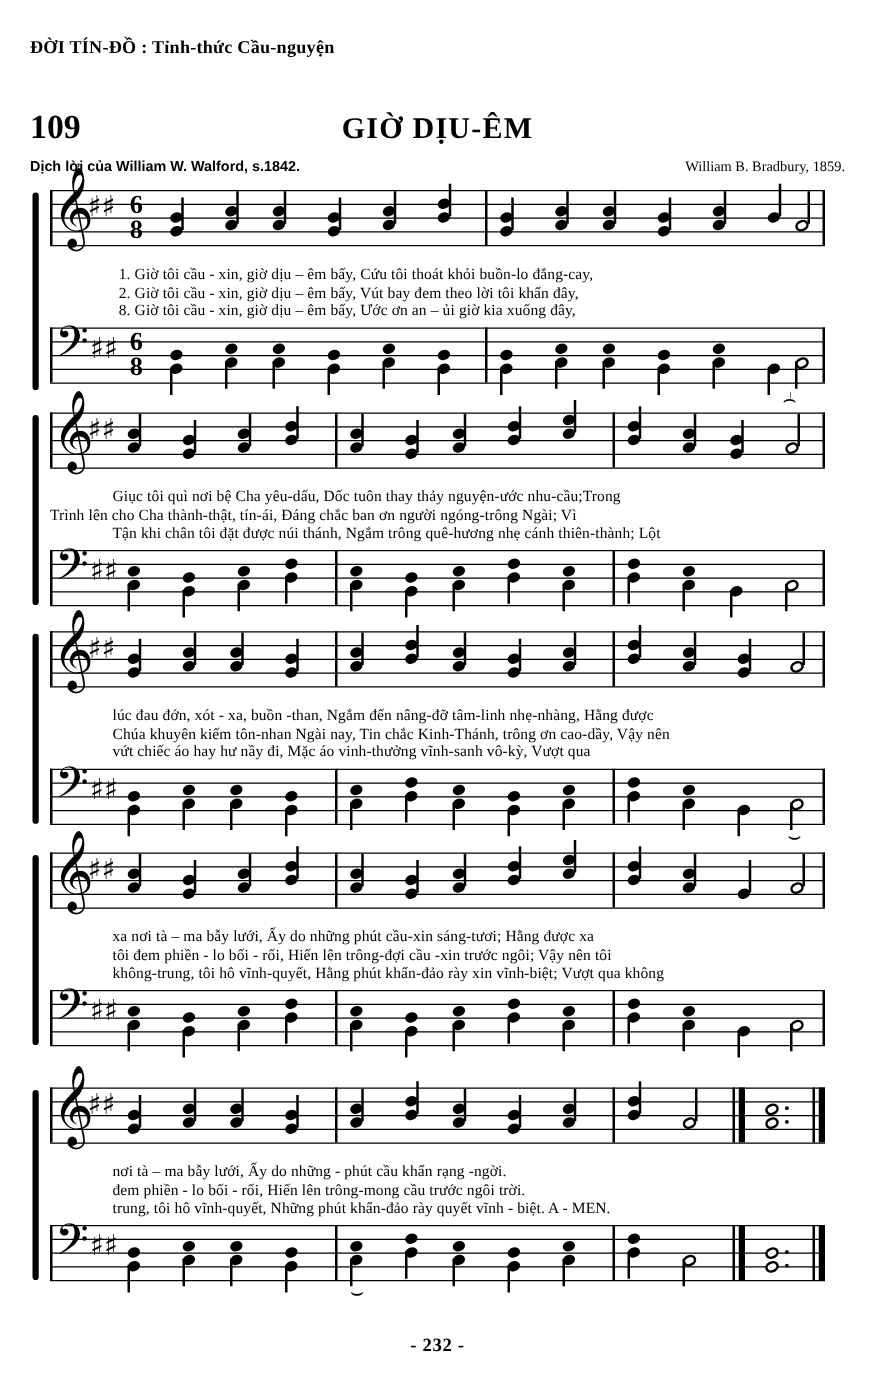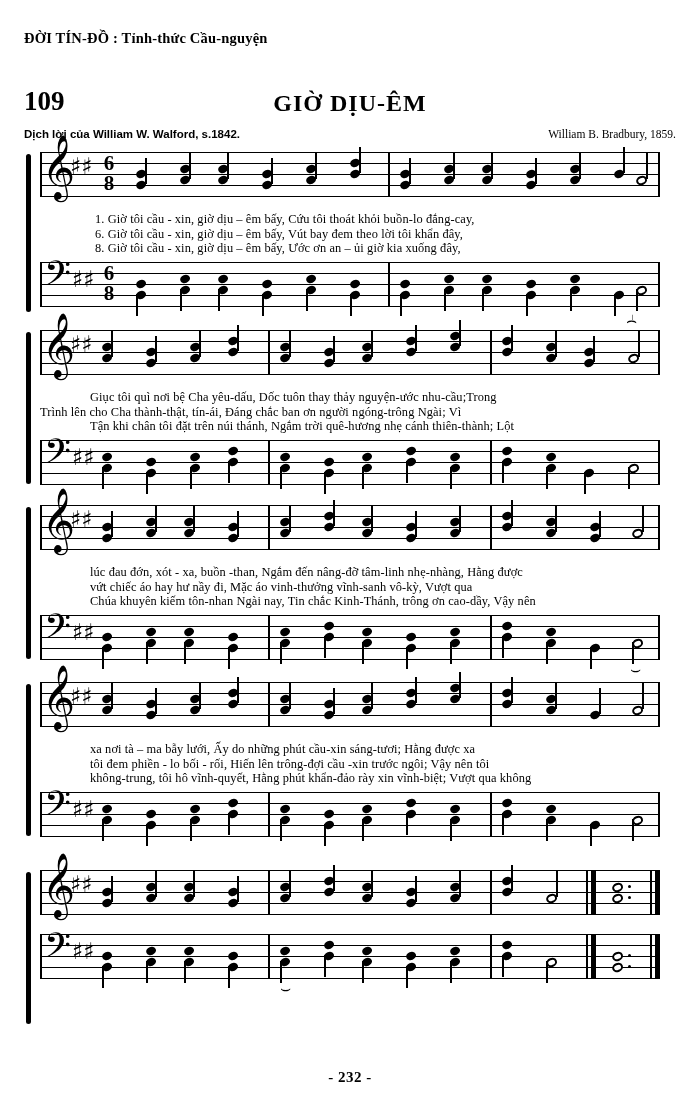--- a/index.html
+++ b/index.html
@@ -274,21 +274,21 @@
       <div class="note" style="left:530px; top:13px;"></div>
       <div class="note" style="left:574px; top:18px;"></div>
         <div class="stem" style="left:583px; top:-5px; height:26px;"></div>
       <div class="note hollow" style="left:596px; top:24px;"></div>
         <div class="stem" style="left:606px; top:1px; height:26px;"></div>
       <div class="barline" style="left:618px;"></div>
     </div>
 
     <div class="lyrics" style="position:relative; left:0; top:14px; height:46px;">
       <span class="lyr-line" style="margin-left:55px;">1. Giờ  tôi  cầu - xin,  giờ  dịu – êm bấy,  Cứu tôi thoát khỏi buồn-lo đắng-cay,</span>
-      <span class="lyr-line" style="margin-left:55px;">6. Giờ  tôi  cầu - xin,  giờ  dịu – êm bấy,  Vút bay đem theo lời  tôi  khẩn đây,</span>
+      <span class="lyr-line" style="margin-left:55px;">2. Giờ  tôi  cầu - xin,  giờ  dịu – êm bấy,  Vút bay đem theo lời  tôi  khẩn đây,</span>
       <span class="lyr-line" style="margin-left:55px;">8. Giờ  tôi  cầu - xin,  giờ  dịu – êm bấy,  Ước ơn an – ủi  giờ  kia xuống đây,</span>
     </div>
 
     <div class="stave" style="margin-top:18px;">
       <div class="line"></div>
         <div class="line"></div>
         <div class="line"></div>
         <div class="line"></div>
         <div class="line"></div>
       <div class="barline" style="left:0px;"></div>
@@ -390,21 +390,21 @@
       <div class="note" style="left:544px; top:18px;"></div>
       <div class="note hollow" style="left:588px; top:24px;"></div>
         <div class="stem" style="left:598px; top:1px; height:26px;"></div>
       <div class="barline" style="left:618px;"></div>
       <div class="fermata" style="left:586px; top:-18px;">⌢</div>
     </div>
 
     <div class="lyrics" style="position:relative; left:0; top:14px; height:46px;">
       <span class="lyr-line" style="margin-left:50px;">Giục tôi quì nơi bệ  Cha yêu-dấu, Dốc tuôn  thay thảy nguyện-ước nhu-cầu;Trong</span>
       <span class="lyr-line" style="">Trình lên cho Cha thành-thật, tín-ái, Đáng chắc ban ơn người ngóng-trông Ngài;    Vì</span>
-      <span class="lyr-line" style="margin-left:50px;">Tận khi chân tôi đặt trên núi thánh,  Ngắm trời quê-hương nhẹ cánh thiên-thành;    Lột</span>
+      <span class="lyr-line" style="margin-left:50px;">Tận khi chân tôi đặt được núi thánh,  Ngắm trông quê-hương nhẹ cánh thiên-thành;    Lột</span>
     </div>
 
     <div class="stave" style="margin-top:18px;">
       <div class="line"></div>
         <div class="line"></div>
         <div class="line"></div>
         <div class="line"></div>
         <div class="line"></div>
       <div class="barline" style="left:0px;"></div>
       <div class="clef bass">𝄢</div>
@@ -501,22 +501,22 @@
       <div class="note" style="left:550px; top:29px;"></div>
         <div class="stem" style="left:559px; top:6px; height:26px;"></div>
       <div class="note" style="left:550px; top:18px;"></div>
       <div class="note hollow" style="left:592px; top:24px;"></div>
         <div class="stem" style="left:602px; top:1px; height:26px;"></div>
       <div class="barline" style="left:618px;"></div>
     </div>
 
     <div class="lyrics" style="position:relative; left:0; top:14px; height:46px;">
       <span class="lyr-line" style="margin-left:50px;">lúc   đau  đớn,  xót - xa,  buồn -than, Ngắm đến nâng-đỡ tâm-linh nhẹ-nhàng, Hằng được</span>
+      <span class="lyr-line" style="margin-left:50px;">Chúa khuyên kiếm tôn-nhan Ngài nay,  Tin chắc Kinh-Thánh, trông ơn cao-dầy, Vậy      nên</span>
       <span class="lyr-line" style="margin-left:50px;">vứt  chiếc  áo   hay hư  nầy  đi,  Mặc áo vinh-thưởng vĩnh-sanh vô-kỳ,  Vượt    qua</span>
-      <span class="lyr-line" style="margin-left:50px;">Chúa khuyên kiếm tôn-nhan Ngài nay,  Tin chắc Kinh-Thánh, trông ơn cao-dầy, Vậy      nên</span>
     </div>
 
     <div class="stave" style="margin-top:18px;">
       <div class="line"></div>
         <div class="line"></div>
         <div class="line"></div>
         <div class="line"></div>
         <div class="line"></div>
       <div class="barline" style="left:0px;"></div>
       <div class="clef bass">𝄢</div>
@@ -724,20 +724,25 @@
       <div class="barline" style="left:546px;"></div>
       <div class="sys-endline-thick" style="left:551px; top:0; height:44px;"></div>
       <div class="note hollow" style="left:572px; top:24px;"></div>
       <div class="note hollow" style="left:572px; top:13px;"></div>
       <div class="dot" style="left:588px; top:26px;"></div>
       <div class="dot" style="left:588px; top:15px;"></div>
       <div class="barline" style="left:610px;"></div>
       <div class="sys-endline-thick" style="left:615px; top:0; height:44px;"></div>
     </div>
 
+    <div class="lyrics" style="position:relative; left:0; top:14px; height:46px;">
+      <span class="lyr-line" style="margin-left:50px;">nơi  tà – ma   bẫy lưới, Ấy  do những - phút cầu khẩn rạng -ngời.</span>
+      <span class="lyr-line" style="margin-left:50px;">đem  phiền - lo  bối - rối, Hiến lên trông-mong cầu trước ngôi trời.</span>
+      <span class="lyr-line" style="margin-left:50px;">trung,  tôi hô  vĩnh-quyết, Những phút  khẩn-đảo rày quyết vĩnh - biệt.    A - MEN.</span>
+    </div>
 
     <div class="stave" style="margin-top:18px;">
       <div class="line"></div>
         <div class="line"></div>
         <div class="line"></div>
         <div class="line"></div>
         <div class="line"></div>
       <div class="barline" style="left:0px;"></div>
       <div class="clef bass">𝄢</div>
       <div class="keysig" style="left:32px; top:6px;">♯♯</div>

